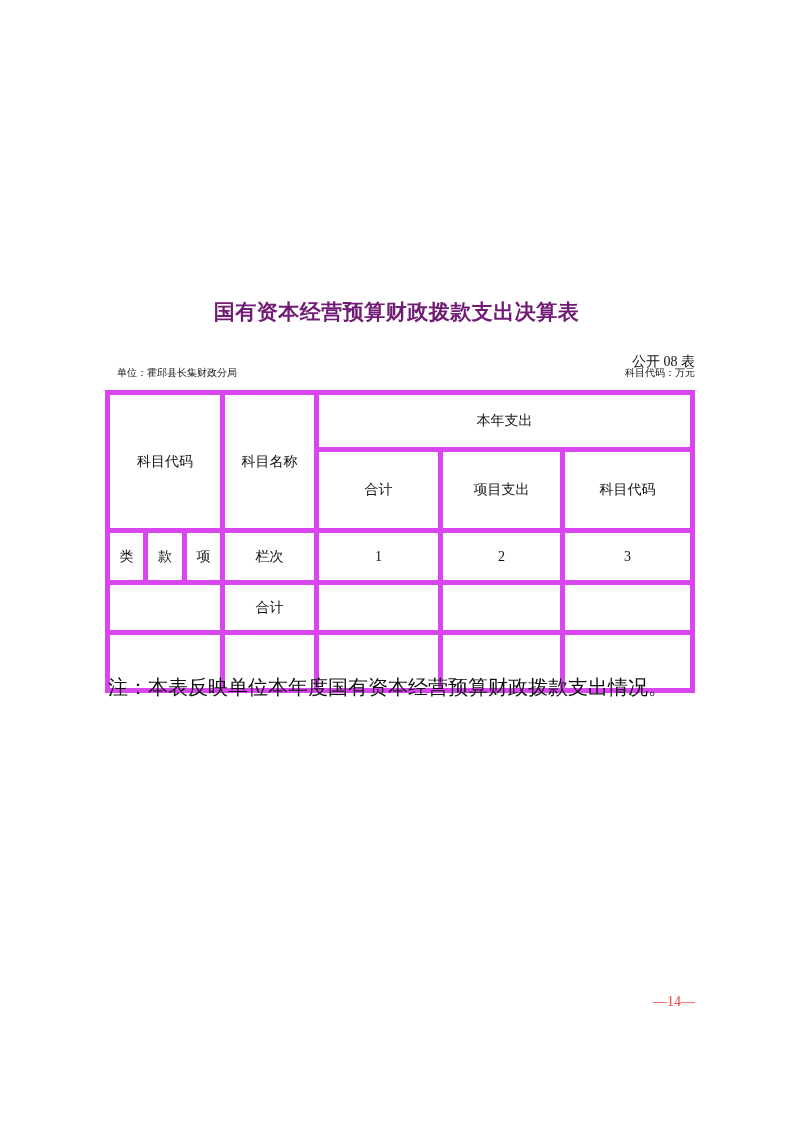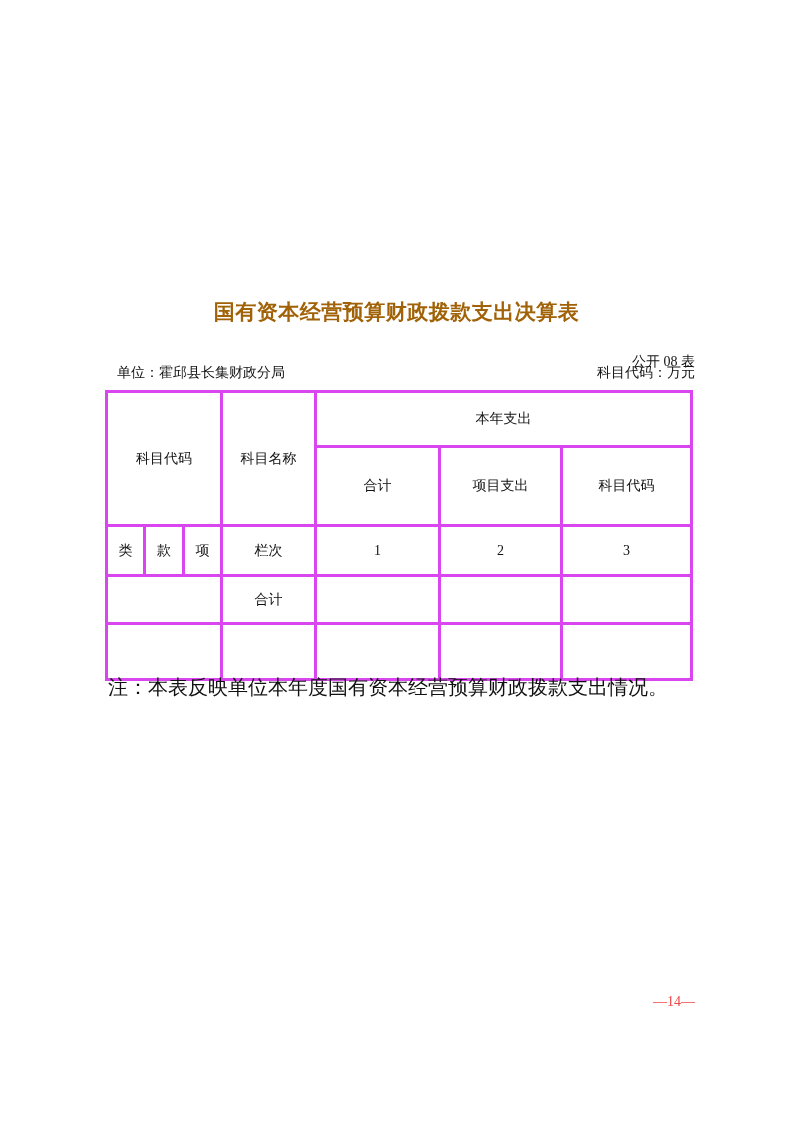--- a/index.html
+++ b/index.html
@@ -21,50 +21,50 @@
     position: absolute;
     top: 298px;
     left: 0;
     width: 100%;
     text-align: center;
     font-family: "Liberation Sans", sans-serif;
     font-weight: bold;
     font-size: 21px;
     line-height: 27px;
     letter-spacing: 0.5px;
-    color: #a16207;
+    color: #701a75;
   }
   .form-number {
     position: absolute;
     top: 353px;
     right: 98px;
     font-size: 14px;
     line-height: 17px;
   }
   .meta-row {
     position: absolute;
     top: 364px;
     left: 117px;
     right: 98px;
     display: flex;
     justify-content: space-between;
-    font-size: 14px;
+    font-size: 10px;
     line-height: 17px;
   }
   table.report-table {
     position: absolute;
     top: 390px;
     left: 105px;
     width: 585px;
     border-collapse: collapse;
     table-layout: fixed;
     border: 2px solid #000000;
   }
   table.report-table td {
-    border: 3px solid #d946ef;
+    border: 5px solid #d946ef;
     text-align: center;
     vertical-align: middle;
     font-size: 14px;
     padding: 0;
     color: #111111;
     overflow: hidden;
   }
   tr.r-head1 td { height: 52px; }
   tr.r-head2 td { height: 76px; }
   tr.r-cols  td { height: 47px; }

